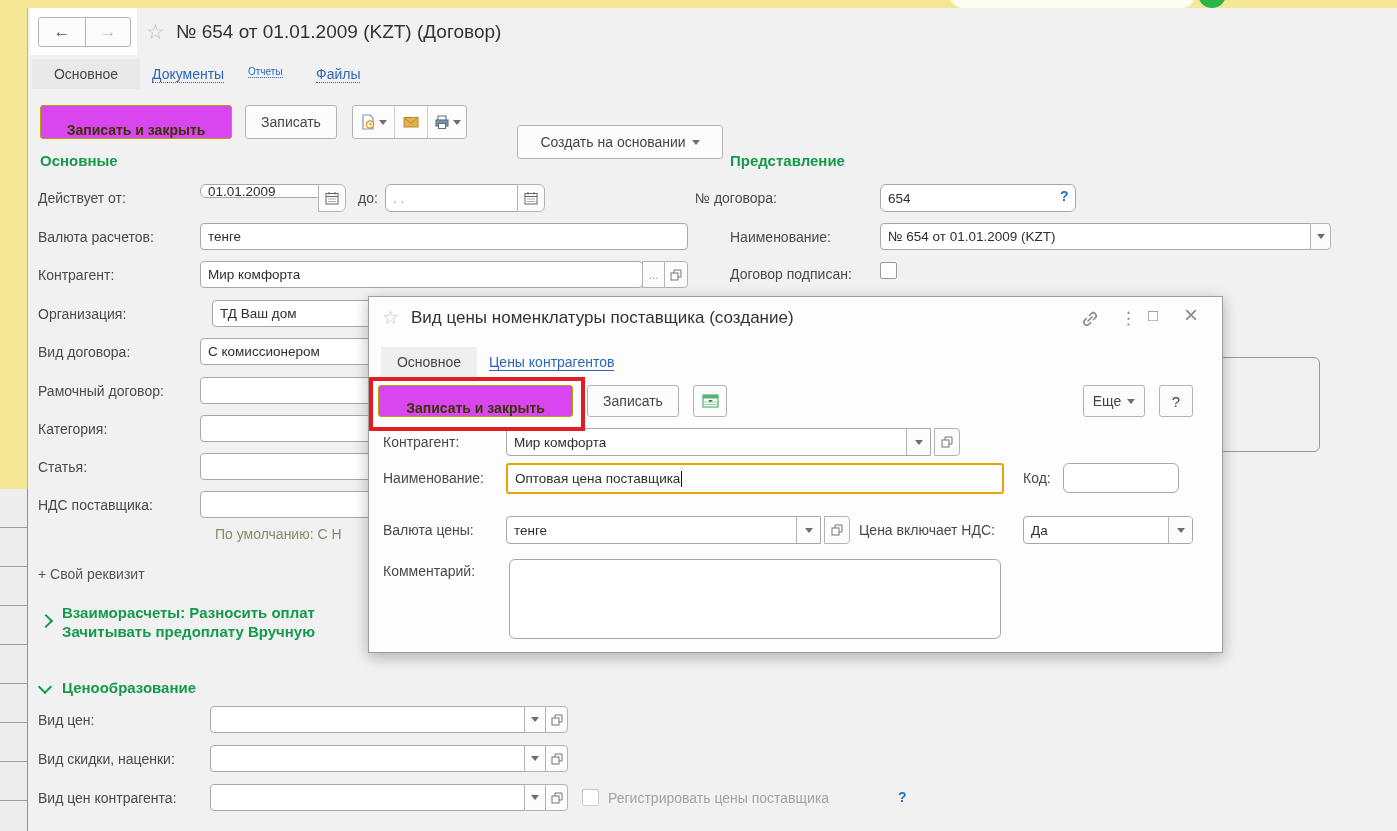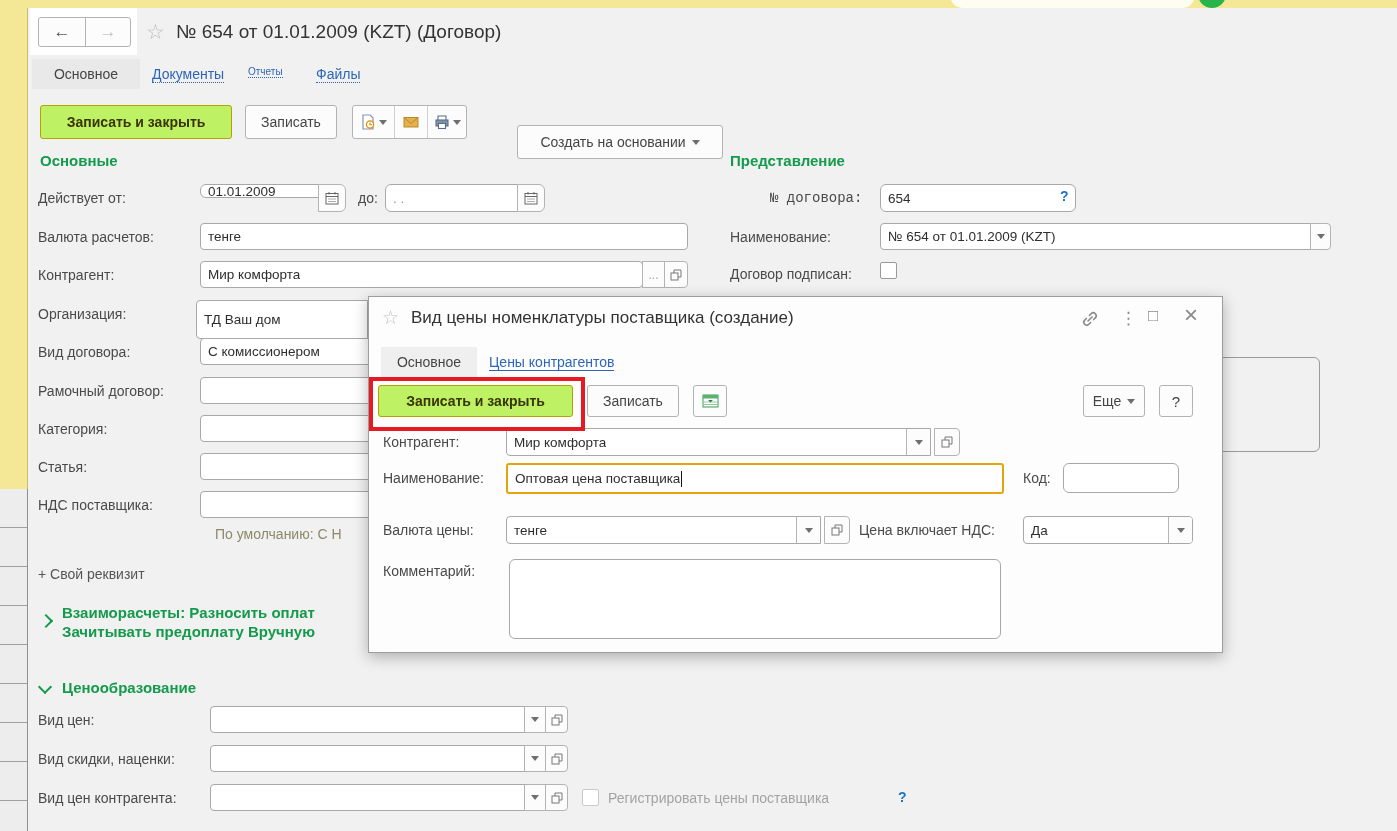--- a/index.html
+++ b/index.html
@@ -6,21 +6,21 @@
   #screen{position:relative;width:1397px;height:831px;background:#f1f1f1;overflow:hidden;
           font-family:"Liberation Sans",sans-serif;-webkit-font-smoothing:antialiased;}
   .abs{position:absolute;}
   .lbl{position:absolute;font-size:14px;color:#4a4a4a;white-space:nowrap;}
   .fld{position:absolute;box-sizing:border-box;background:#fff;border:1px solid #a8a8a8;border-radius:4px;
        font-size:13.5px;color:#2e2e2e;padding:0 7px;display:flex;align-items:center;white-space:nowrap;overflow:hidden;}
   .fld .ftext{overflow:hidden;white-space:nowrap;}
   .rnd{border-radius:6px;}
   .btn{position:absolute;box-sizing:border-box;background:#fcfcfc;border:1px solid #b3b3b3;border-radius:3px;
        font-size:13.5px;color:#454545;display:flex;align-items:center;justify-content:center;gap:6px;cursor:pointer;}
-  .ybtn{background:#bef264;border-color:#b7a000;font-weight:700;color:#3a3400;}
+  .ybtn{background:#d946ef;border-color:#b7a000;font-weight:700;color:#3a3400;align-items:flex-end;}
   .grn-h{position:absolute;color:#149a4c;font-weight:700;font-size:15px;white-space:nowrap;}
   .link{color:#2d66b8;cursor:pointer;}
   .dotted{border-bottom:1px dotted #2d66b8;}
   .solidu{border-bottom:1px solid #2d66b8;}
   .tri{width:0;height:0;border-left:4px solid transparent;border-right:4px solid transparent;border-top:5px solid #6e6e6e;}
   .arrow-seg{margin-left:auto;margin-right:-7px;align-self:stretch;display:flex;align-items:center;justify-content:center;
              width:23px;border-left:1px solid #b5b5b5;background:#fcfcfc;}
   .chk{position:absolute;box-sizing:border-box;width:17px;height:17px;background:#fff;border:1px solid #9a9a9a;border-radius:2px;}
   .chk.dis{border-color:#c9c9c9;}
   .chev-r{display:inline-block;width:8px;height:8px;border-right:2.5px solid #149a4c;border-bottom:2.5px solid #149a4c;
@@ -145,21 +145,21 @@
     <span style="color:#a5a5a5;font-size:12px;">...</span>
   </div>
   <div class="btn" style="left:664px;top:261px;width:24px;height:27px;border-radius:0 4px 4px 0;">
     <svg width="12" height="12" viewBox="0 0 12 12" fill="none" stroke="#777">
         <rect x="1" y="4" width="7" height="7"></rect>
         <path d="M4 4 V1 H11 V8 H8"></path>
       </svg>
   </div>
 
   <span class="lbl" style="left:38px;top:306px;">Организация:</span>
-  <div class="fld" style="left:196px;top:300px;width:172px;height:39px;border-radius:4px 0 0 4px;">
+  <div class="fld" style="left:212px;top:300px;width:172px;height:27px;border-radius:4px 0 0 4px;">
     <span class="ftext">ТД Ваш дом</span>
   </div>
 
   <span class="lbl" style="left:38px;top:344px;">Вид договора:</span>
   <div class="fld" style="left:200px;top:338px;width:172px;height:27px;border-radius:4px 0 0 4px;">
     <span class="ftext">С комиссионером</span>
   </div>
 
   <span class="lbl" style="left:38px;top:383px;">Рамочный договор:</span>
   <div class="fld" style="left:200px;top:377px;width:172px;height:27px;border-radius:4px 0 0 4px;">
@@ -231,21 +231,21 @@
         <rect x="1" y="4" width="7" height="7"></rect>
         <path d="M4 4 V1 H11 V8 H8"></path>
       </svg>
   </div>
   <span class="chk dis" style="left:582px;top:789px;"></span>
   <span class="lbl graytxt" style="left:608px;top:790px;font-size:14px;">Регистрировать цены поставщика</span>
   <span class="abs help" style="left:898px;top:789px;">?</span>
 
   <div class="grn-h" style="left:730px;top:152px;">Представление</div>
 
-  <span class="lbl" style="left:770px;top:190px;font-family:Liberation Mono, monospace;">№ договора:</span>
+  <span class="lbl" style="left:695px;top:190px;">№ договора:</span>
   <div class="fld rnd" style="left:880px;top:184px;width:196px;height:28px;">
     <span class="ftext">654</span>
   </div>
   <span class="abs help" style="left:1060px;top:188px;">?</span>
 
   <span class="lbl" style="left:730px;top:229px;">Наименование:</span>
   <div class="fld" style="left:880px;top:223px;width:431px;height:27px;border-radius:4px 0 0 4px;">
     <span class="ftext">№ 654 от 01.01.2009 (KZT)</span>
   </div>
   <div class="btn" style="left:1310px;top:223px;width:21px;height:27px;border-radius:0 4px 4px 0;">

